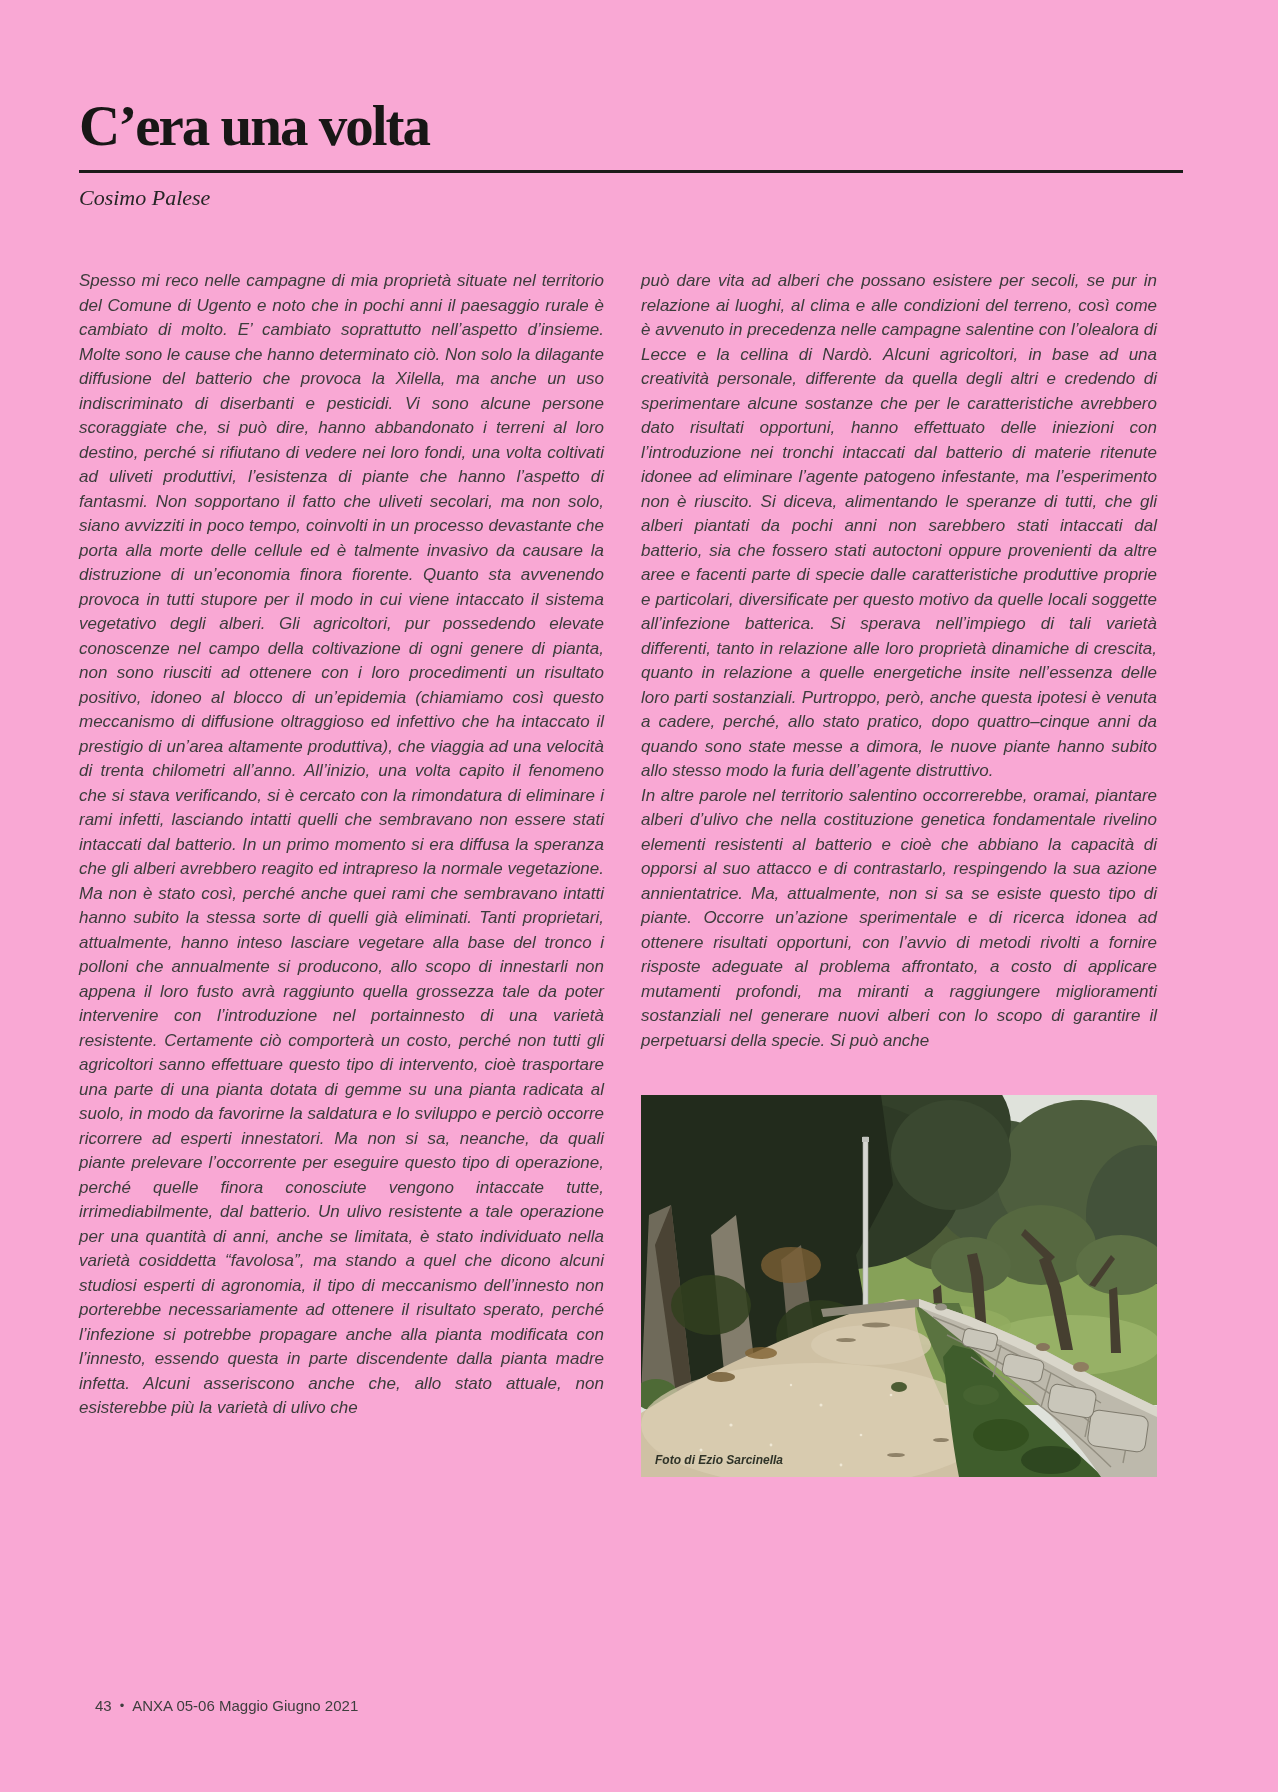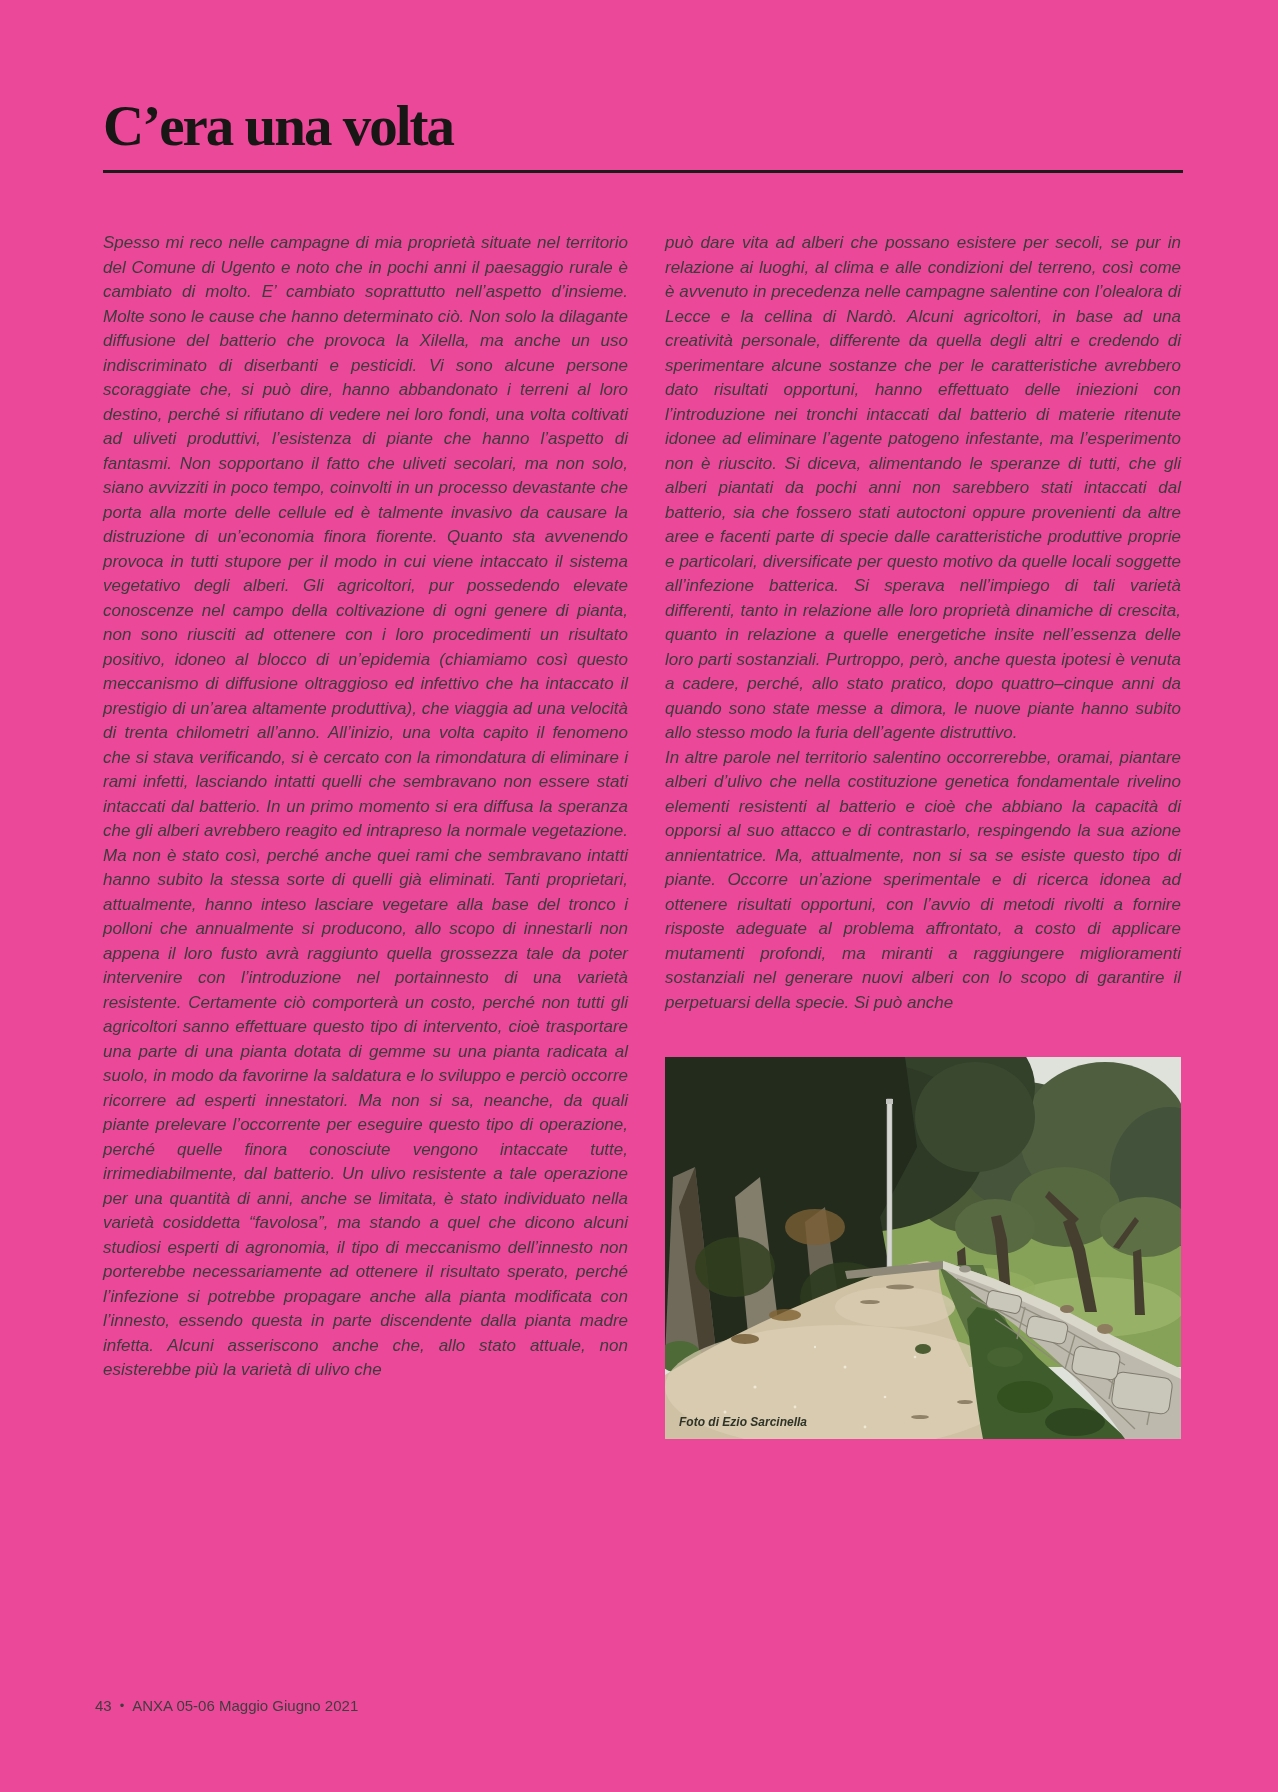--- a/index.html
+++ b/index.html
@@ -1,21 +1,21 @@
 <!DOCTYPE html>
 <html><head>
 <meta charset="utf-8">
 <style>
   html,body{margin:0;padding:0;background:#ffffff;}
   .page{
     position:relative;
     width:1278px;height:1792px;
-    background:#ec4899;
+    background:#f9a8d4;
     box-sizing:border-box;
-    padding:97px 95px 0 103px;
+    padding:97px 95px 0 79px;
     font-family:"Liberation Sans",sans-serif;
     overflow:hidden;
   }
   .title{
     font-family:"Liberation Serif",serif;
     font-weight:bold;
     font-size:57px;
     letter-spacing:-2px;
     line-height:1;
     color:#181716;
@@ -69,20 +69,21 @@
   }
 </style>
 </head>
 <body>
 
 <div class="page">
 
   <header>
     <h1 class="title">C’era una volta</h1>
     <div class="title-rule"></div>
+    <div class="author">Cosimo Palese</div>
   </header>
 
   <main class="columns">
 
     <div class="col col-left">
       <p>Spesso mi reco nelle campagne di mia proprietà situate nel territorio del Comune di Ugento e noto che in pochi anni il paesaggio rurale è cambiato di molto. E’ cambiato soprattutto nell’aspetto d’insieme. Molte sono le cause che hanno determinato ciò. Non solo la dilagante diffusione del batterio che provoca la Xilella, ma anche un uso indiscriminato di diserbanti e pesticidi. Vi sono alcune persone scoraggiate che, si può dire, hanno abbandonato i terreni al loro destino, perché si rifiutano di vedere nei loro fondi, una volta coltivati ad uliveti produttivi, l’esistenza di piante che hanno l’aspetto di fantasmi. Non sopportano il fatto che uliveti secolari, ma non solo, siano avvizziti in poco tempo, coinvolti in un processo devastante che porta alla morte delle cellule ed è talmente invasivo da causare la distruzione di un’economia finora fiorente. Quanto sta avvenendo provoca in tutti stupore per il modo in cui viene intaccato il sistema vegetativo degli alberi. Gli agricoltori, pur possedendo elevate conoscenze nel campo della coltivazione di ogni genere di pianta, non sono riusciti ad ottenere con i loro procedimenti un risultato positivo, idoneo al blocco di un’epidemia (chiamiamo così questo meccanismo di diffusione oltraggioso ed infettivo che ha intaccato il prestigio di un’area altamente produttiva), che viaggia ad una velocità di trenta chilometri all’anno. All’inizio, una volta capito il fenomeno che si stava verificando, si è cercato con la rimondatura di eliminare i rami infetti, lasciando intatti quelli che sembravano non essere stati intaccati dal batterio. In un primo momento si era diffusa la speranza che gli alberi avrebbero reagito ed intrapreso la normale vegetazione. Ma non è stato così, perché anche quei rami che sembravano intatti hanno subito la stessa sorte di quelli già eliminati. Tanti proprietari, attualmente, hanno inteso lasciare vegetare alla base del tronco i polloni che annualmente si producono, allo scopo di innestarli non appena il loro fusto avrà raggiunto quella grossezza tale da poter intervenire con l’introduzione nel portainnesto di una varietà resistente. Certamente ciò comporterà un costo, perché non tutti gli agricoltori sanno effettuare questo tipo di intervento, cioè trasportare una parte di una pianta dotata di gemme su una pianta radicata al suolo, in modo da favorirne la saldatura e lo sviluppo e perciò occorre ricorrere ad esperti innestatori. Ma non si sa, neanche, da quali piante prelevare l’occorrente per eseguire questo tipo di operazione, perché quelle finora conosciute vengono intaccate tutte, irrimediabilmente, dal batterio. Un ulivo resistente a tale operazione per una quantità di anni, anche se limitata, è stato individuato nella varietà cosiddetta “favolosa”, ma stando a quel che dicono alcuni studiosi esperti di agronomia, il tipo di meccanismo dell’innesto non porterebbe necessariamente ad ottenere il risultato sperato, perché l’infezione si potrebbe propagare anche alla pianta modificata con l’innesto, essendo questa in parte discendente dalla pianta madre infetta. Alcuni asseriscono anche che, allo stato attuale, non esisterebbe più la varietà di ulivo che</p>
     </div>
 
     <div class="col col-right">
       <p>può dare vita ad alberi che possano esistere per secoli, se pur in relazione ai luoghi, al clima e alle condizioni del terreno, così come è avvenuto in precedenza nelle campagne salentine con l’olealora di Lecce e la cellina di Nardò. Alcuni agricoltori, in base ad una creatività personale, differente da quella degli altri e credendo di sperimentare alcune sostanze che per le caratteristiche avrebbero dato risultati opportuni, hanno effettuato delle iniezioni con l’introduzione nei tronchi intaccati dal batterio di materie ritenute idonee ad eliminare l’agente patogeno infestante, ma l’esperimento non è riuscito. Si diceva, alimentando le speranze di tutti, che gli alberi piantati da pochi anni non sarebbero stati intaccati dal batterio, sia che fossero stati autoctoni oppure provenienti da altre aree e facenti parte di specie dalle caratteristiche produttive proprie e particolari, diversificate per questo motivo da quelle locali soggette all’infezione batterica. Si sperava nell’impiego di tali varietà differenti, tanto in relazione alle loro proprietà dinamiche di crescita, quanto in relazione a quelle energetiche insite nell’essenza delle loro parti sostanziali. Purtroppo, però, anche questa ipotesi è venuta a cadere, perché, allo stato pratico, dopo quattro–cinque anni da quando sono state messe a dimora, le nuove piante hanno subito allo stesso modo la furia dell’agente distruttivo.</p>

